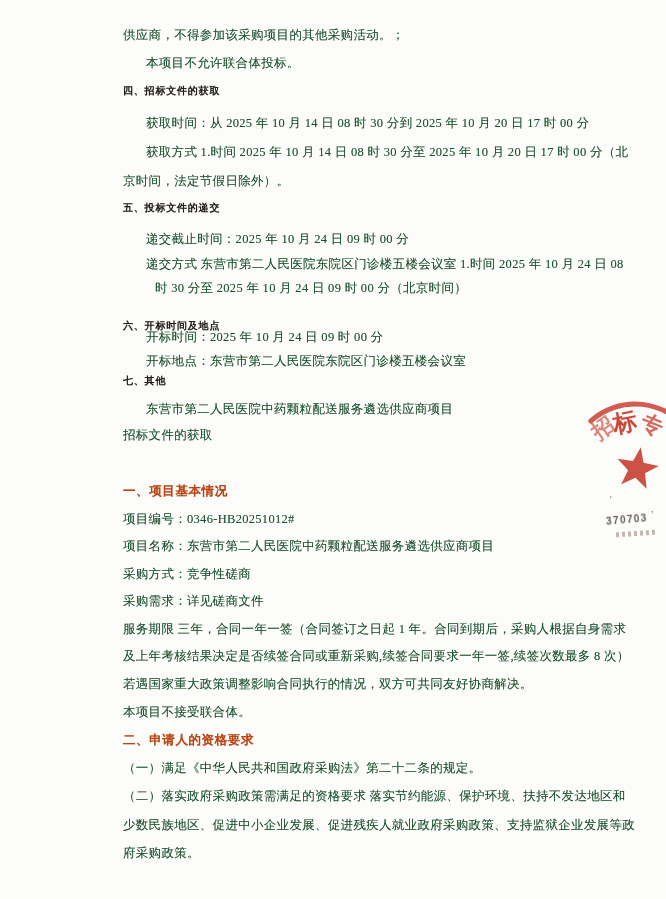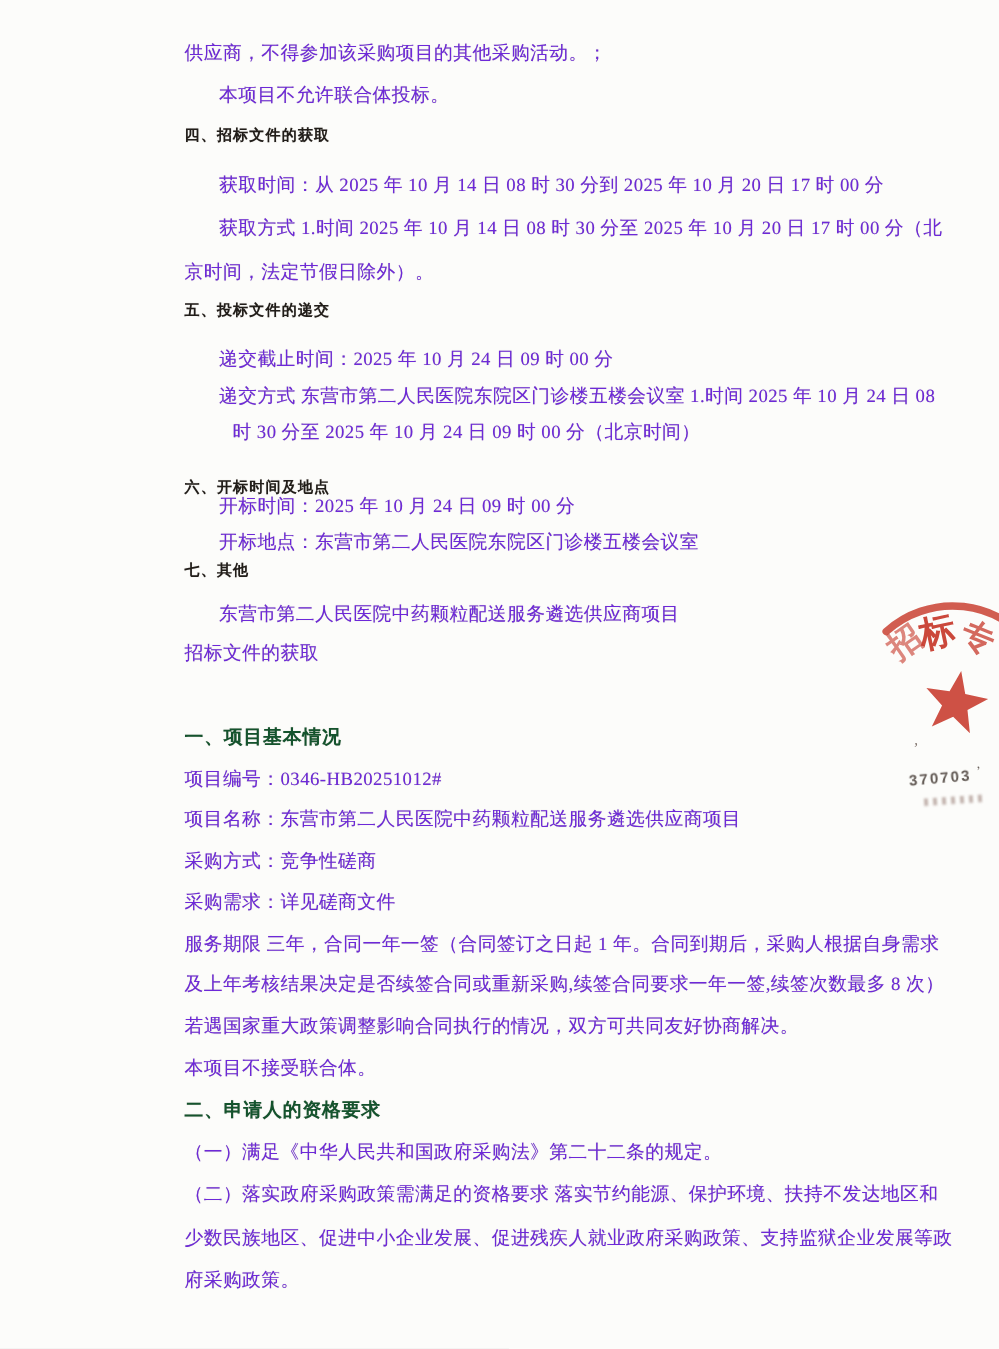--- a/index.html
+++ b/index.html
@@ -10,37 +10,37 @@
   .page{
     position:relative;
     width:666px;height:899px;
     margin:0 auto;
     background:#fcfcfa;
     overflow:hidden;
   }
   .line{
     position:absolute;
     white-space:nowrap;
-    color:#6d28d9;
+    color:#14532d;
     font-size:12.5px;
     line-height:1.2;
     letter-spacing:.3px;
     text-shadow:0 0 .5px rgba(70,58,48,.35);
   }
   .line.h{
     font-size:10px;
     font-weight:700;
     color:#211d19;
     letter-spacing:.8px;
     font-family:"Liberation Sans","DejaVu Sans",sans-serif;
   }
   .line.h2{
     font-size:12.5px;
     font-weight:700;
-    color:#14532d;
+    color:#c2410c;
     letter-spacing:.6px;
     font-family:"Liberation Sans","DejaVu Sans",sans-serif;
   }
   .stamp{
     position:absolute;
     left:560px;top:385px;
     width:106px;height:175px;
     pointer-events:none;
   }
   .stamp svg{display:block;}

